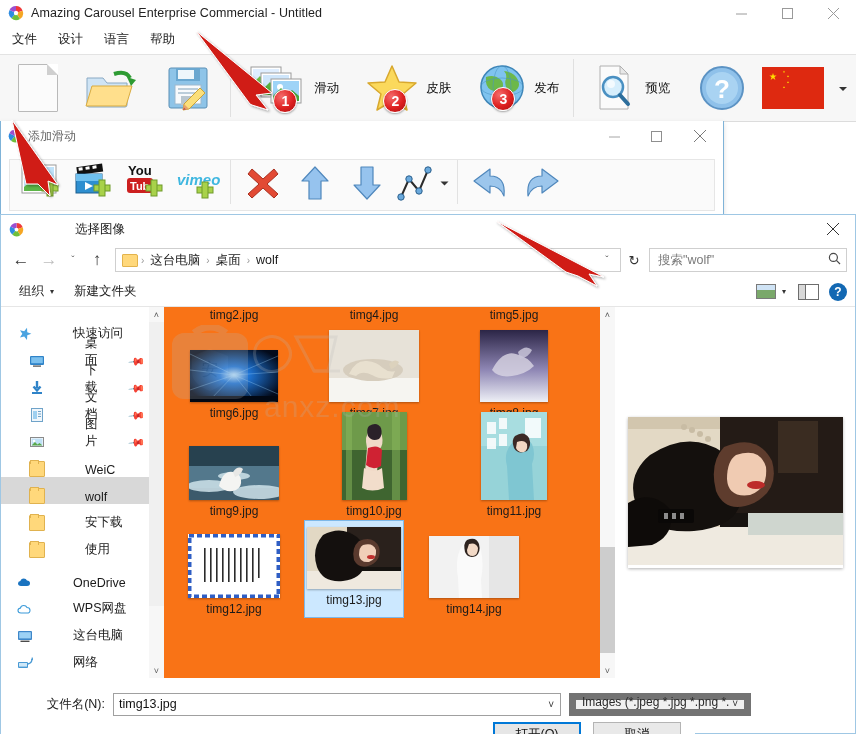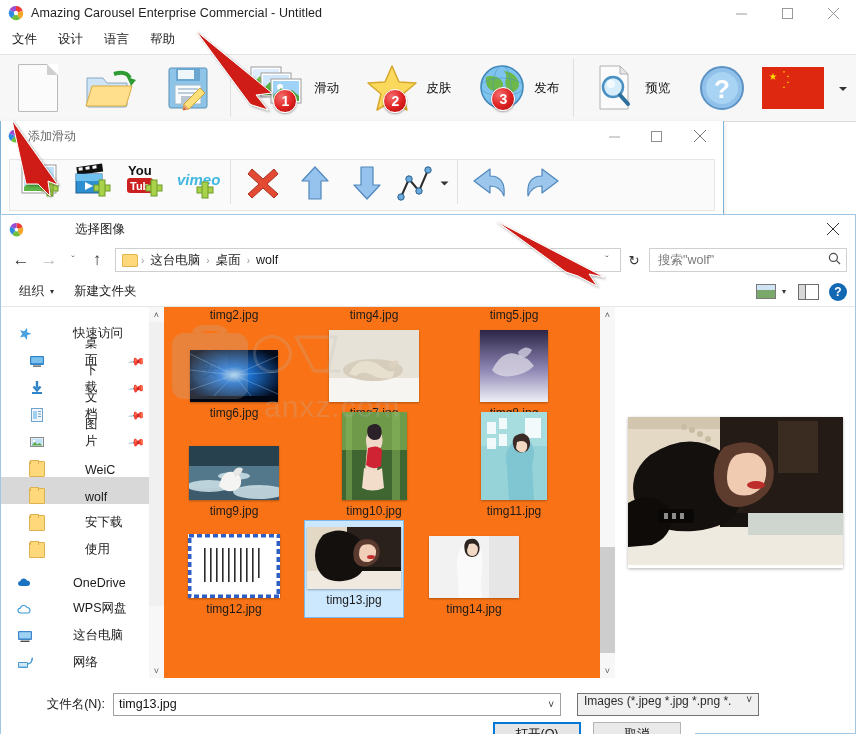--- a/index.html
+++ b/index.html
@@ -141,22 +141,22 @@
   #watermark { position:absolute; left:162px; top:330px; width:290px; height:110px;
                pointer-events:none; opacity:.5; }
 
   
   #fd-bottom { position:absolute; left:0; top:463px; width:694px; height:56px; background:#fff; }
   .fd-row1 { position:absolute; left:0; top:14px; width:854px; height:24px; display:flex; align-items:center; }
   #fn-lbl { width:82px; text-align:right; font-size:12.5px; color:#1a1a1a; padding-right:8px; margin-left:30px;}
   #fn-input { width:448px; height:23px; border:1px solid #a0a0a0; background:#fff;
               display:flex; align-items:center; font-size:12.5px; color:#111; padding-left:5px; }
   #fn-input .caret { margin-left:auto; font-size:10px; color:#333; padding-right:6px; }
-  #filter-select { width:182px; height:23px; border:1px solid #737373; background:#f0f0f0;
-                   display:flex; align-items:flex-start; font-size:12px; color:#2a2a2a; padding-left:6px; margin-left:16px;}
+  #filter-select { width:182px; height:23px; border:7px solid #737373; background:#f0f0f0;
+                   display:flex; align-items:flex-end; font-size:12px; color:#2a2a2a; padding-left:6px; margin-left:8px;}
   #filter-select .caret { margin-left:auto; font-size:10px; color:#333; padding-right:6px; }
   .fd-row2 { position:absolute; right:14px; top:44px; display:flex; gap:12px; }
   .dlg-btn { width:88px; height:25px; border:1px solid #b4b4b4; background:#e9e9e9;
              font-size:12.5px; color:#111; display:flex; align-items:center; justify-content:center; }
   .dlg-btn.primary { border:2px solid #0078d7; background:#e6e6e6; }
 
   
   #arrows { position:absolute; inset:0; pointer-events:none; }
 </style>
 </head>

